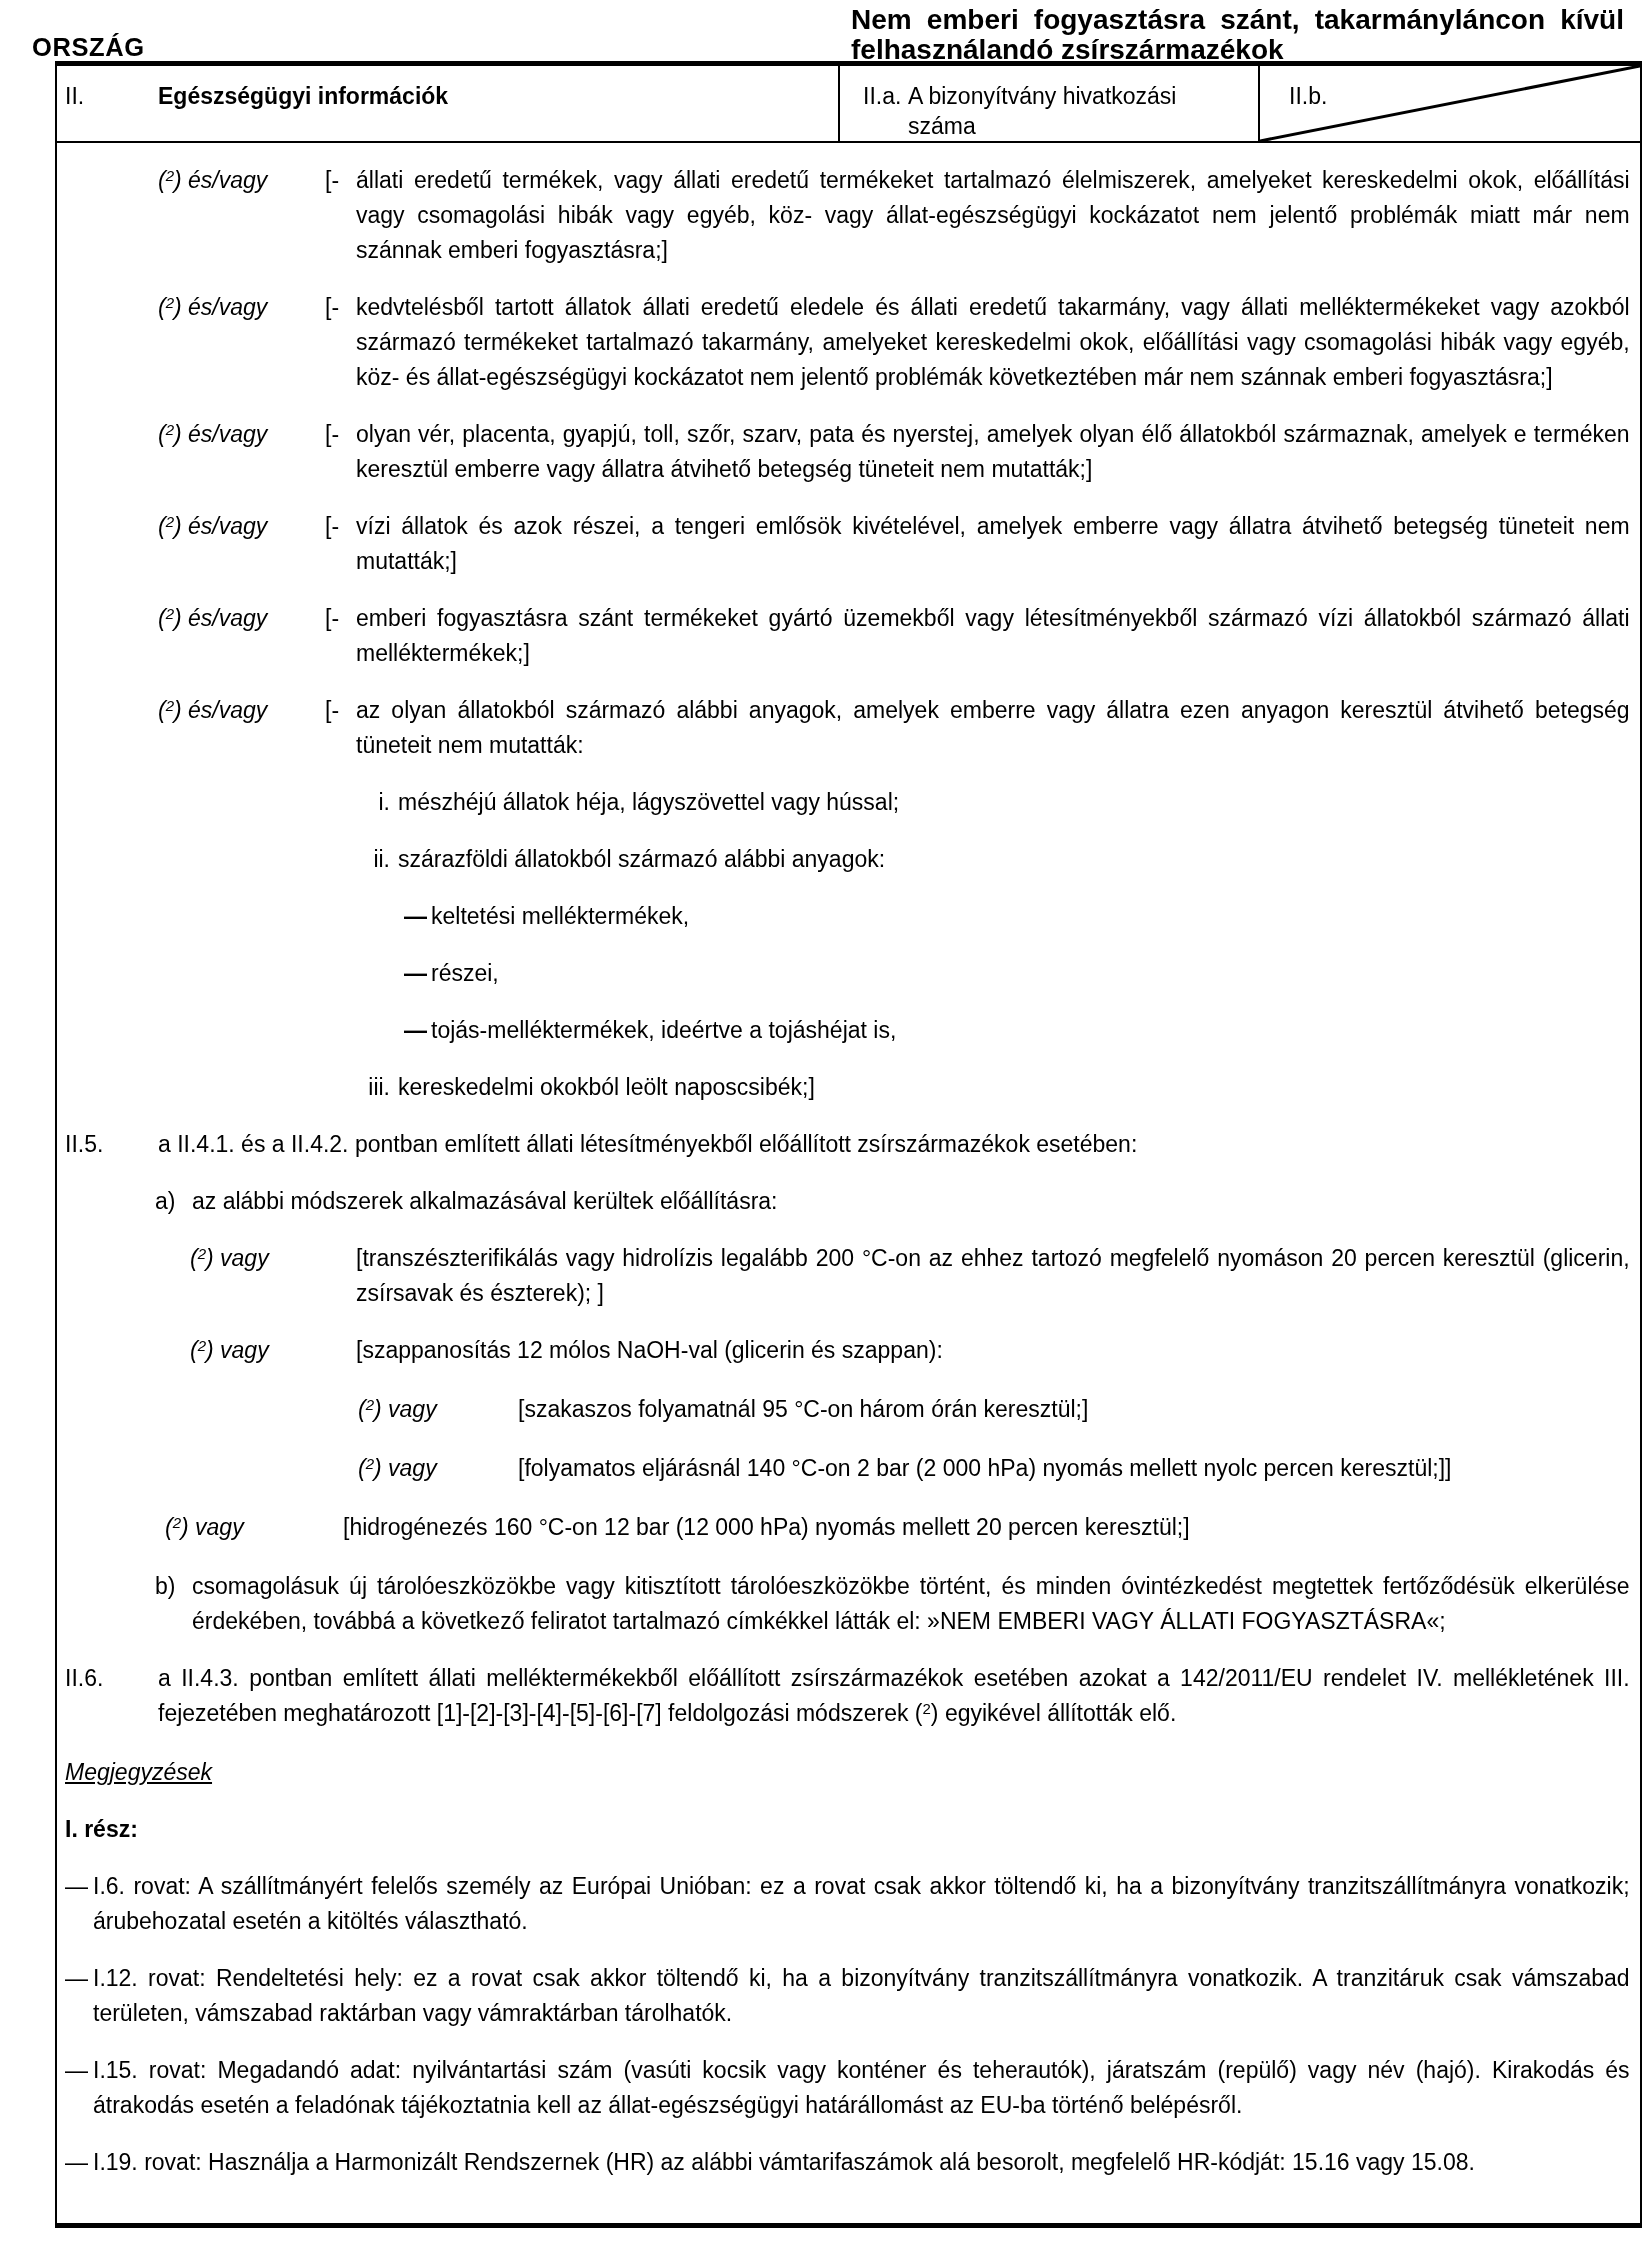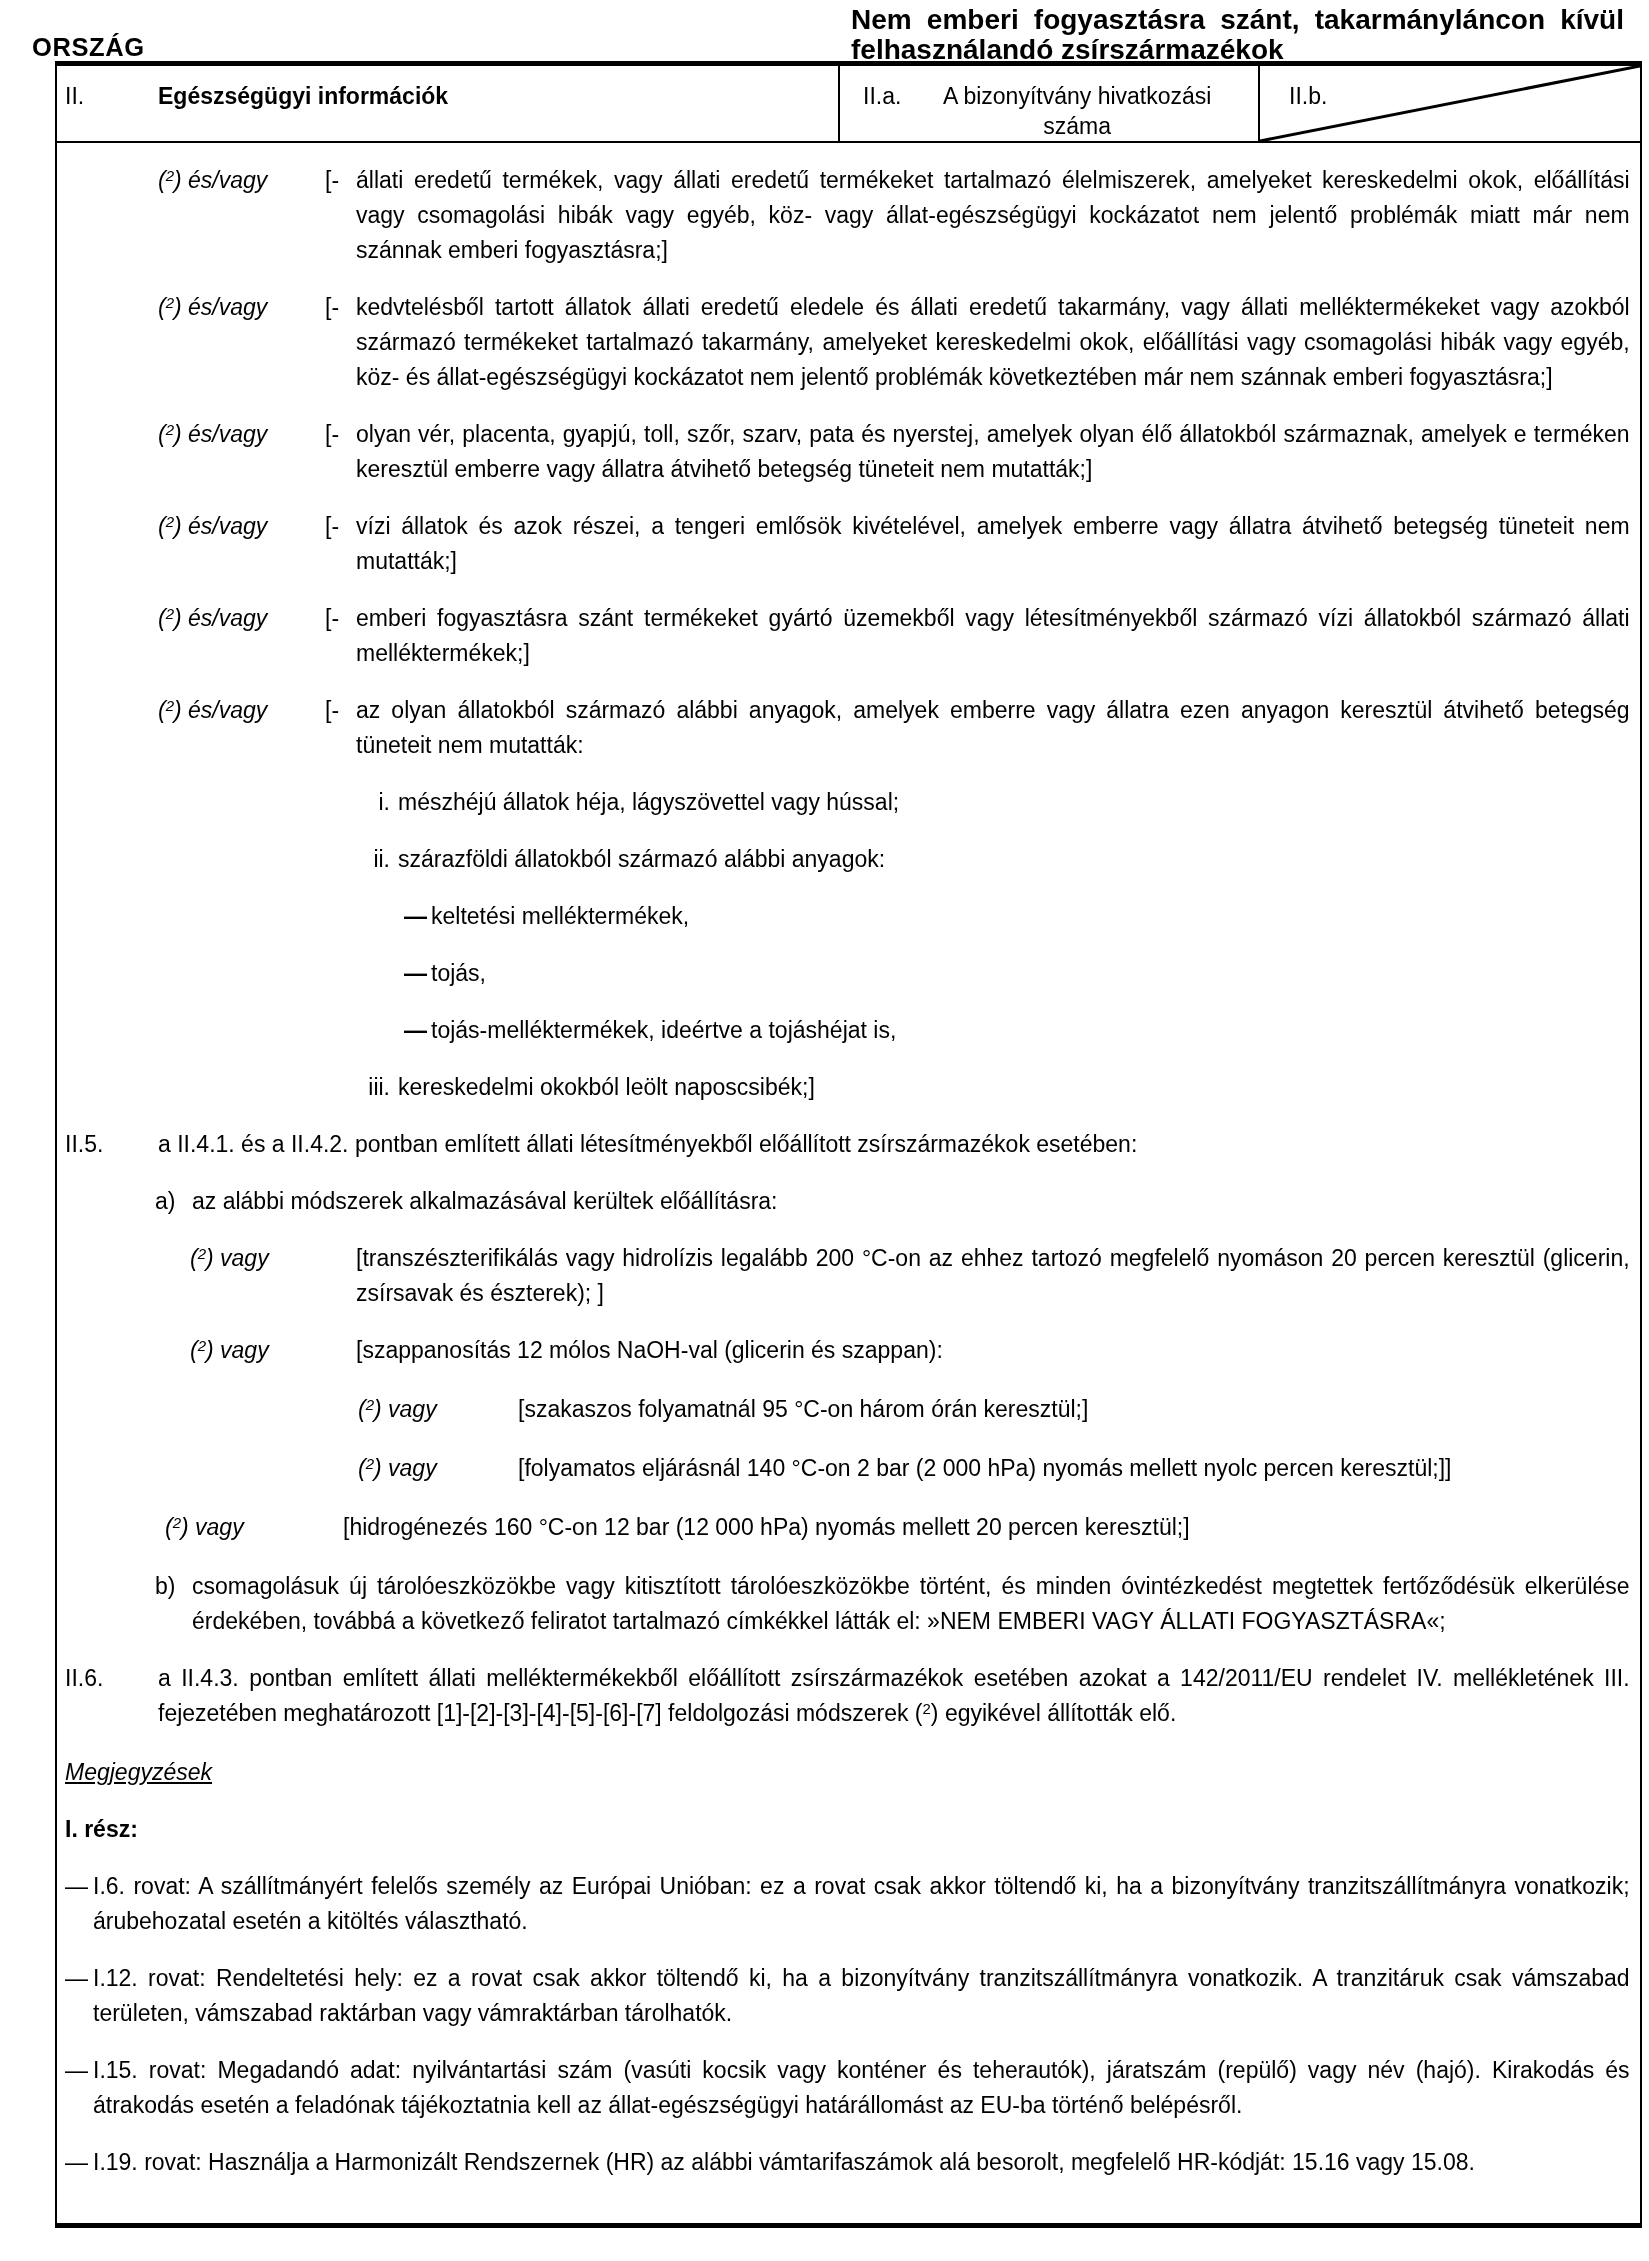--- a/index.html
+++ b/index.html
@@ -55,21 +55,21 @@
     display: flex; padding: 15px 5.8px 0 8px;
   }
   .th1-num { width: 93px; flex: none; }
   .th1-label { font-weight: bold; }
   .th2 {
     width: 420px; box-sizing: border-box;
     border-right: 2.3px solid #000;
     display: flex; padding: 15px 11.6px 0 23px;
   }
   .th2-num { width: 45px; flex: none; }
-  .th2-label { flex: 1; text-align: center; }
+  .th2-label { flex: 1; }
   .th3 { flex: 1; position: relative; padding: 15px 0 0 29px; }
   .th3 svg { position: absolute; left: 0; top: 0; width: 100%; height: 100%; display: block; }
   .th3-num { position: relative; }
   
   .tbody {
     height: 2080px;
     box-sizing: border-box;
     padding: 20px 10.4px 0 8px;
     overflow: hidden;
     font-size: 23px;
@@ -174,21 +174,21 @@
           <span class="txt">szárazföldi állatokból származó alábbi anyagok:</span>
         </div>
         <div class="row row-dash">
           <span class="sp sp-dash"></span>
           <span class="c-dash">—</span>
           <span class="txt">keltetési melléktermékek,</span>
         </div>
         <div class="row row-dash">
           <span class="sp sp-dash"></span>
           <span class="c-dash">—</span>
-          <span class="txt">tojás,</span>
+          <span class="txt">részei,</span>
         </div>
         <div class="row row-dash">
           <span class="sp sp-dash"></span>
           <span class="c-dash">—</span>
           <span class="txt">tojás-melléktermékek, ideértve a tojáshéjat is,</span>
         </div>
         <div class="row row-roman">
           <span class="sp sp-roman"></span>
           <span class="c-roman">iii.</span>
           <span class="txt">kereskedelmi okokból leölt naposcsibék;]</span>

